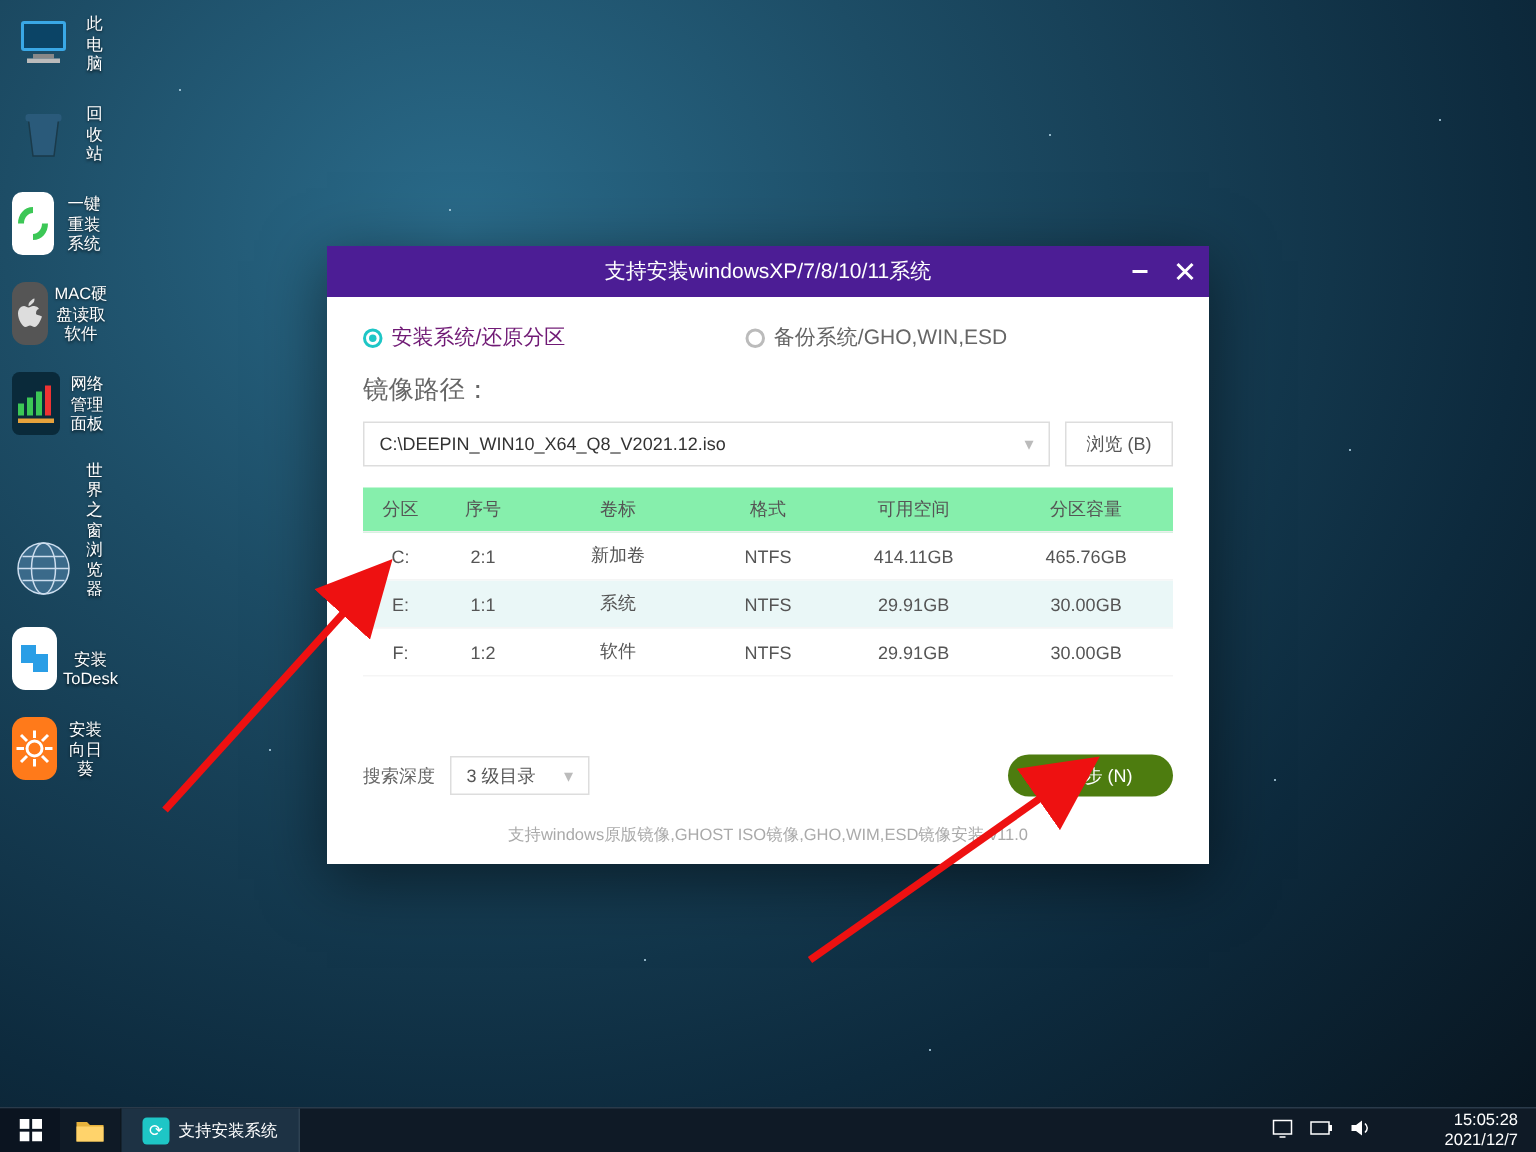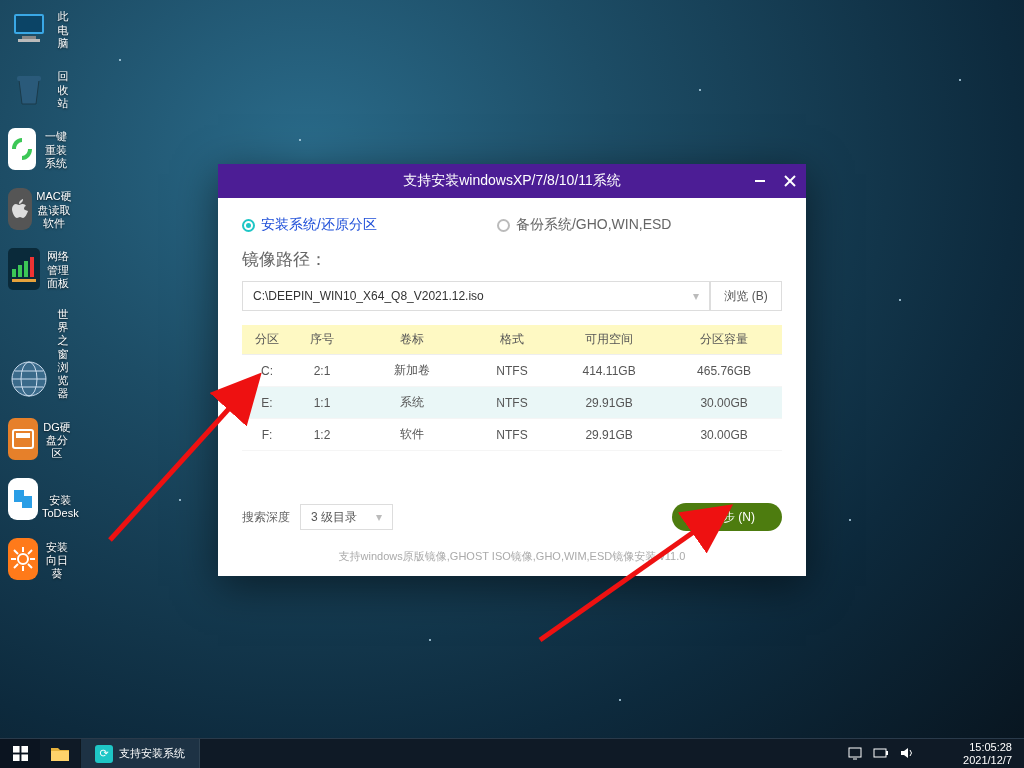--- a/index.html
+++ b/index.html
@@ -36,30 +36,30 @@
 
   
   .window { position: absolute; left: 218px; top: 164px; width: 588px; height: 412px; background: #fff; box-shadow: 0 10px 40px rgba(0,0,0,.5); color: #333; }
   .titlebar { height: 34px; background: #4c1d95; display:flex; align-items:center; justify-content:center; position:relative; color:#fff; font-size:14px; }
   .titlebar .ctrls { position:absolute; right:6px; top:0; bottom:0; display:flex; align-items:center; gap:10px; }
   .titlebar .ctrls span { width:20px; height:20px; display:flex; align-items:center; justify-content:center; cursor:pointer; }
   .content { padding: 18px 24px 12px; }
   .radio-row { display:flex; align-items:center; gap: 120px; font-size:14px; margin-bottom:14px; }
   .radio { display:flex; align-items:center; gap:6px; color:#666; cursor:pointer; }
   .radio .dot { width:13px; height:13px; border-radius:50%; border:2px solid #bbb; position:relative; }
-  .radio.checked { color:#1d4ed8;justify-content:flex-end; }
+  .radio.checked { color:#701a75;justify-content:flex-end; }
   .radio.checked .dot { border-color:#1ec6c6; }
   .radio.checked .dot::after { content:""; position:absolute; inset:2px; border-radius:50%; background:#1ec6c6; }
   .path-label { font-size:17px; color:#666; margin-bottom:10px; }
-  .path-row { display:flex; align-items:center; margin-bottom:14px; }
+  .path-row { display:flex; gap:10px; align-items:center; margin-bottom:14px; }
   .combo { flex:1; height:30px; border:1px solid #ddd; display:flex; align-items:center; padding:0 10px; font-size:12px; color:#333; font-family: monospace; position:relative; }
   .combo .caret { position:absolute; right:10px; color:#bbb; }
   .browse-btn { width:72px; height:30px; border:1px solid #ddd; background:#fff; font-size:12px; color:#555; cursor:pointer; }
   table { width:100%; border-collapse: collapse; font-size:12px; color:#555; }
-  thead th { background:#fef9c3; font-weight:normal; padding:6px 4px; border-bottom:1px solid #eee; }
+  thead th { background:#86efac; font-weight:normal; padding:6px 4px; border-bottom:1px solid #eee; }
   tbody td { text-align:center; padding:7px 4px; border-bottom:1px solid #f5f5f5; }
   tbody tr.selected { background:#eaf7f7; }
   .footer-row { display:flex; align-items:center; gap:10px; margin-top:52px; }
   .footer-row .lbl { font-size:12px; color:#666; }
   .depth-select { width:93px; height:26px; border:1px solid #ddd; font-size:12px; padding:0 10px; display:flex; align-items:center; justify-content:space-between; color:#555; cursor:pointer; }
   .next-btn { margin-left:auto; width:110px; height:28px; border:none; border-radius:14px; background:#4d7c0f; color:#fff; font-size:12px; cursor:pointer; }
   .hint { text-align:center; font-size:11px; color:#aaa; margin-top:18px; }
 
   
   .arrow { position:absolute; pointer-events:none; }
@@ -134,29 +134,20 @@
         <svg width="42" height="42" viewBox="0 0 42 42">
             <circle cx="21" cy="21" r="17" fill="#3a6a8a"></circle>
             <circle cx="21" cy="21" r="17" fill="none" stroke="#cde" stroke-width="1"></circle>
             <ellipse cx="21" cy="21" rx="8" ry="17" fill="none" stroke="#cde"></ellipse>
             <line x1="4" y1="21" x2="38" y2="21" stroke="#cde"></line>
             <line x1="7" y1="13" x2="35" y2="13" stroke="#cde"></line>
             <line x1="7" y1="29" x2="35" y2="29" stroke="#cde"></line>
           </svg>
       </div>
       <div class="label">世界之窗浏览器</div>
-    </div>
-    <div class="d-icon">
-      <div class="glyph" style="background:#e6802a;border-radius:7px">
-        <svg width="30" height="30" viewBox="0 0 30 30">
-            <rect x="5" y="6" width="20" height="18" rx="2" fill="none" stroke="#fff" stroke-width="2"></rect>
-            <rect x="8" y="9" width="14" height="5" fill="#fff"></rect>
-          </svg>
-      </div>
-      <div class="label">DG硬盘分区</div>
     </div>
 
     <div class="d-icon">
       <div class="glyph" style="background:#fff;border-radius:9px">
         <svg width="30" height="30" viewBox="0 0 30 30">
             <path d="M6 6 h10 v6 h8 v12 h-10 v-6 h-8 z" fill="#2a9ee6"></path>
           </svg>
       </div>
       <div class="label">安装ToDesk</div>
     </div>

